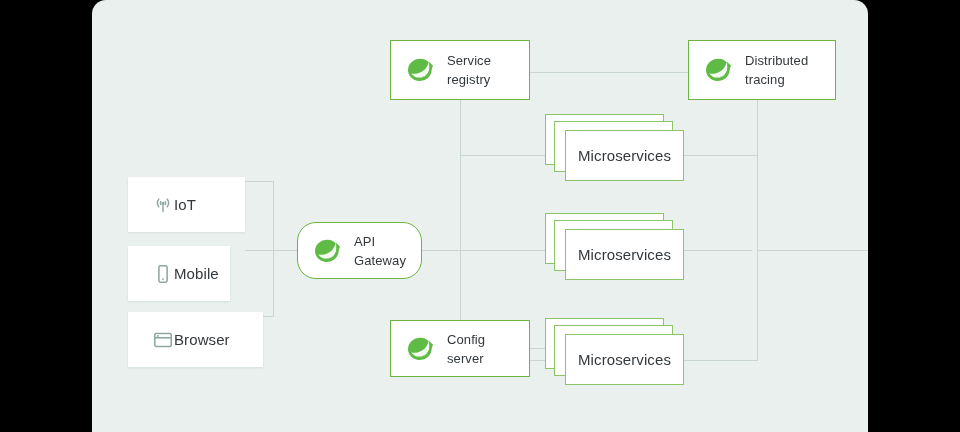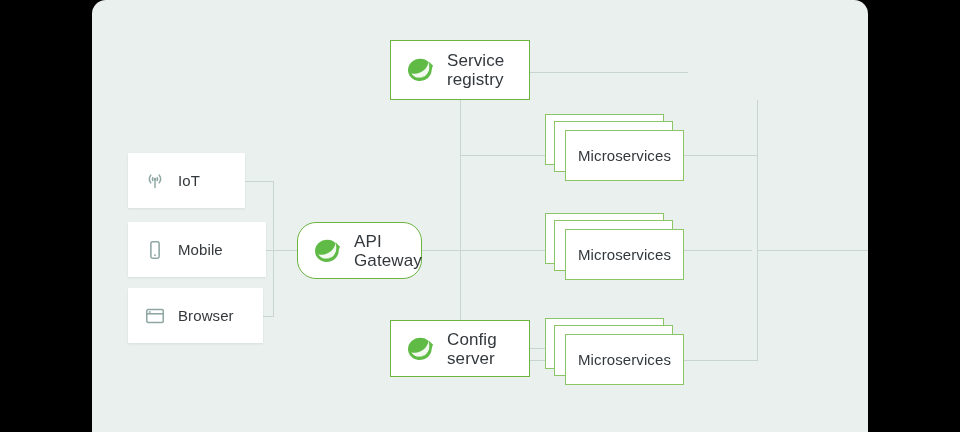--- a/index.html
+++ b/index.html
@@ -49,37 +49,37 @@
     background: #ffffff;
     display: flex;
     align-items: center;
     z-index: 5;
   }
 
   
   .client {
     border: none;
     box-shadow: 0 1px 2px rgba(60,80,75,0.10);
-    padding-left: 16px;
-    gap: 12px;
+    padding-left: 24px;
+    margin-top: 24px;
   }
   .client .label {
     font-size: 15px;
     color: #33383c;
     letter-spacing: .1px;
   }
 
   
   .spring-box {
     border: 1px solid #6db33f;
     padding-left: 14px;
     gap: 12px;
   }
   .spring-box .label {
-    font-size: 17px;
+    font-size: 13px;
     line-height: 19px;
     color: #33383c;
     letter-spacing: .1px;
     white-space: pre-line;
   }
 
   
   .stack {
     position: absolute;
     z-index: 5;
@@ -157,21 +157,21 @@
           <path d="M16.6 5.6a7 7 0 0 1 0 8.4"></path>
           <path d="M9.6 8.2a3.2 3.2 0 0 0 0 3.3"></path>
           <path d="M14.4 8.2a3.2 3.2 0 0 1 0 3.3"></path>
           <circle cx="12" cy="10" r="1.5" fill="currentColor" stroke="none"></circle>
           <path d="M12 11.4V19"></path>
         </svg>
       </span>
       <span class="label">IoT</span>
     </div>
 
-    <div class="node client" style="left:36px; top:222px; width:138px; height:55px;">
+    <div class="node client" style="left:36px; top:222px; width:102px; height:55px;">
       <span class="cicon">
         <svg viewBox="0 0 24 24" width="22" height="22" fill="none" stroke="currentColor" stroke-width="1.7">
           <rect x="7.5" y="3" width="9" height="18" rx="1.8"></rect>
           <circle cx="12" cy="17.6" r="1" fill="currentColor" stroke="none"></circle>
         </svg>
       </span>
       <span class="label">Mobile</span>
     </div>
 
     <div class="node client" style="left:36px; top:288px; width:135px; height:55px;">
@@ -202,20 +202,31 @@
         <svg viewBox="0 0 40 34" width="30" height="26">
           <path d="M20.5 2C11.4 2 4 8.6 4 16.9c0 7 5.3 12.9 12.5 14.5 2.4.5 5 .4 7.4-.3 6.8-2 11.6-7.8 11.6-14.2C35.5 8.6 29.6 2 20.5 2z" fill="#5fbb46"></path>
           <path d="M31.5 6.2c-1.3 6.6-5.6 11.6-11.4 14.2-4 1.8-8.1 2-11.6.9 1.2 2.3 3.3 4.2 6.1 5.3 7.3 2.8 15.2-1.2 17.4-8.8 1.2-4.2.5-8.5-.5-11.6z" fill="#ffffff" opacity=".92"></path>
           <path d="M31.9 5.6c.9 3.3 1.5 7.6.3 11.8-2.2 7.5-9.8 11.4-17 8.8 3.3.8 7.1.4 10.8-1.3 5.7-2.6 9.9-7.5 11.2-14 .1-.4-.4-.7-.6-.4z" fill="#5fbb46"></path>
         </svg>
       </span>
       <span class="label">Service
 registry</span>
     </div>
 
+    <div class="node spring-box" style="left:596px; top:40px; width:148px; height:60px;">
+      <span class="spring-logo">
+        <svg viewBox="0 0 40 34" width="30" height="26">
+          <path d="M20.5 2C11.4 2 4 8.6 4 16.9c0 7 5.3 12.9 12.5 14.5 2.4.5 5 .4 7.4-.3 6.8-2 11.6-7.8 11.6-14.2C35.5 8.6 29.6 2 20.5 2z" fill="#5fbb46"></path>
+          <path d="M31.5 6.2c-1.3 6.6-5.6 11.6-11.4 14.2-4 1.8-8.1 2-11.6.9 1.2 2.3 3.3 4.2 6.1 5.3 7.3 2.8 15.2-1.2 17.4-8.8 1.2-4.2.5-8.5-.5-11.6z" fill="#ffffff" opacity=".92"></path>
+          <path d="M31.9 5.6c.9 3.3 1.5 7.6.3 11.8-2.2 7.5-9.8 11.4-17 8.8 3.3.8 7.1.4 10.8-1.3 5.7-2.6 9.9-7.5 11.2-14 .1-.4-.4-.7-.6-.4z" fill="#5fbb46"></path>
+        </svg>
+      </span>
+      <span class="label">Distributed
+tracing</span>
+    </div>
 
     <div class="node spring-box" style="left:298px; top:320px; width:140px; height:57px;">
       <span class="spring-logo">
         <svg viewBox="0 0 40 34" width="30" height="26">
           <path d="M20.5 2C11.4 2 4 8.6 4 16.9c0 7 5.3 12.9 12.5 14.5 2.4.5 5 .4 7.4-.3 6.8-2 11.6-7.8 11.6-14.2C35.5 8.6 29.6 2 20.5 2z" fill="#5fbb46"></path>
           <path d="M31.5 6.2c-1.3 6.6-5.6 11.6-11.4 14.2-4 1.8-8.1 2-11.6.9 1.2 2.3 3.3 4.2 6.1 5.3 7.3 2.8 15.2-1.2 17.4-8.8 1.2-4.2.5-8.5-.5-11.6z" fill="#ffffff" opacity=".92"></path>
           <path d="M31.9 5.6c.9 3.3 1.5 7.6.3 11.8-2.2 7.5-9.8 11.4-17 8.8 3.3.8 7.1.4 10.8-1.3 5.7-2.6 9.9-7.5 11.2-14 .1-.4-.4-.7-.6-.4z" fill="#5fbb46"></path>
         </svg>
       </span>
       <span class="label">Config

